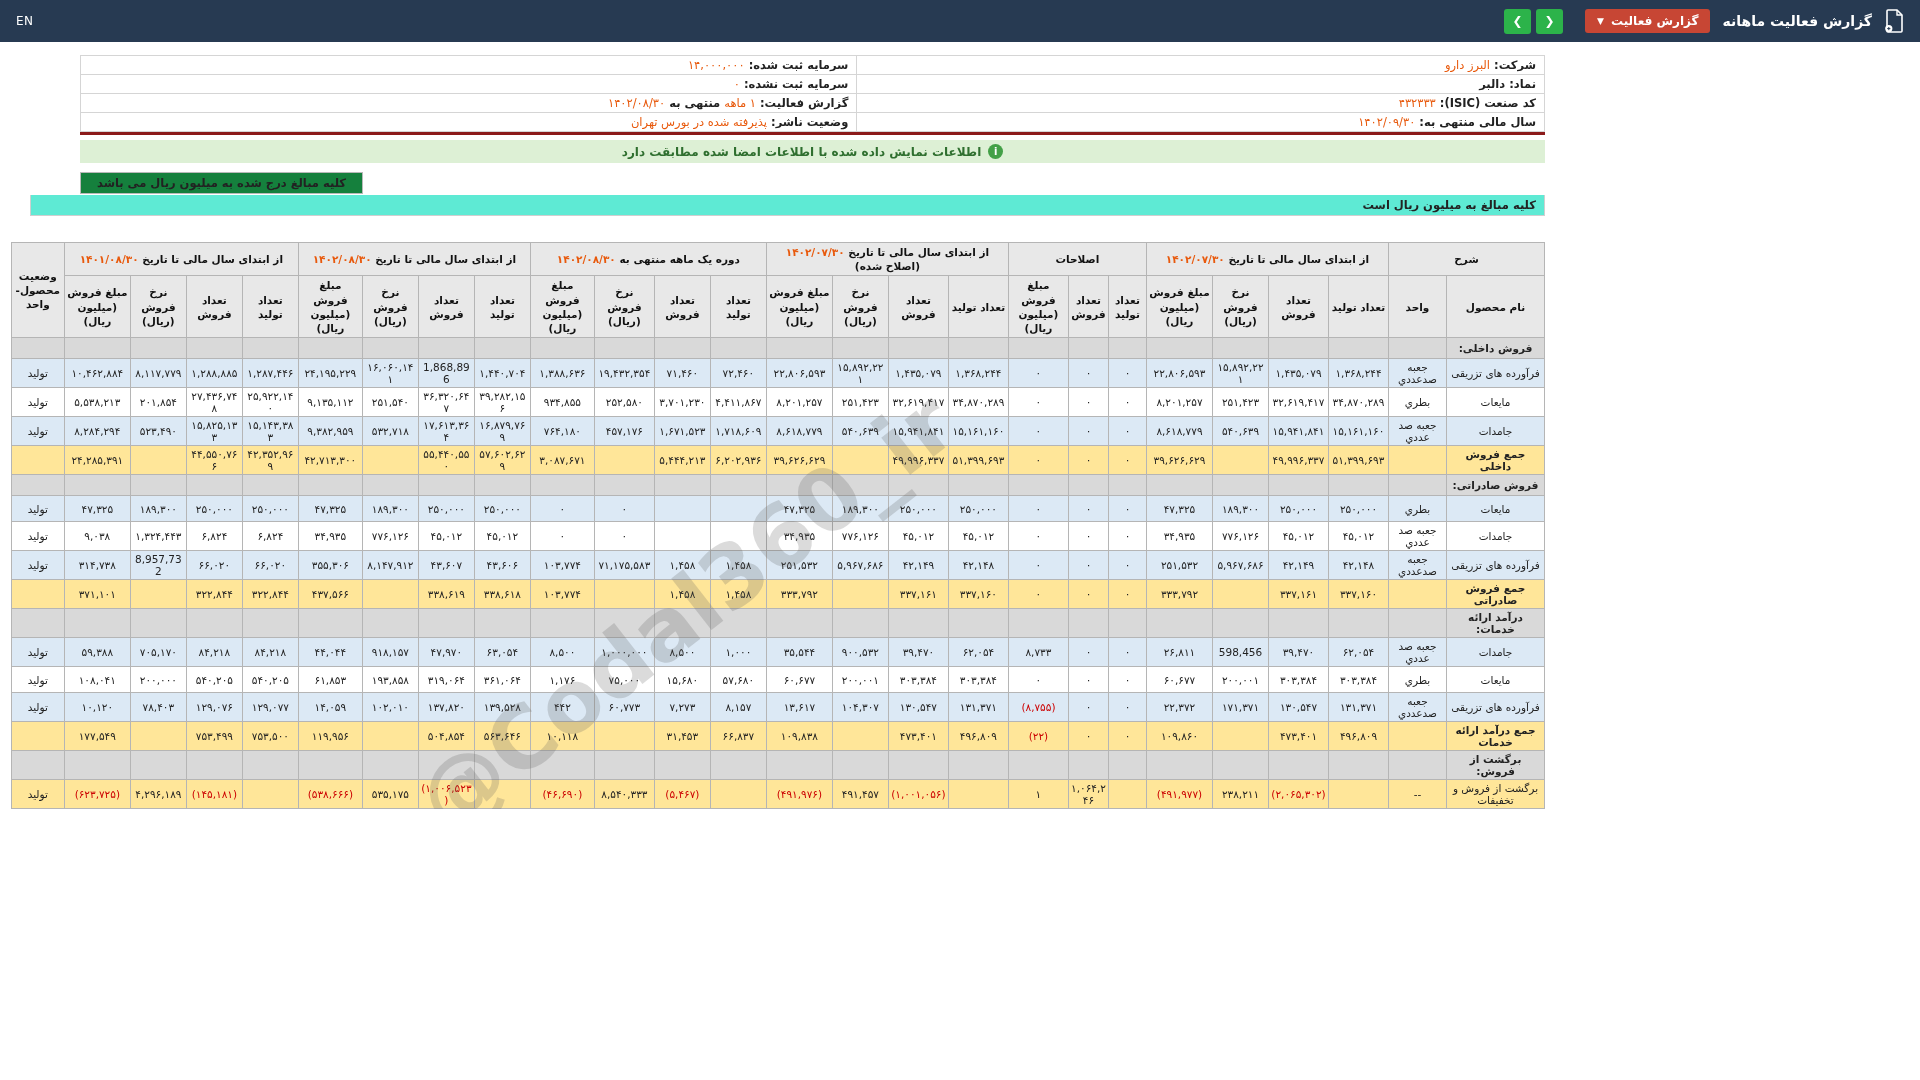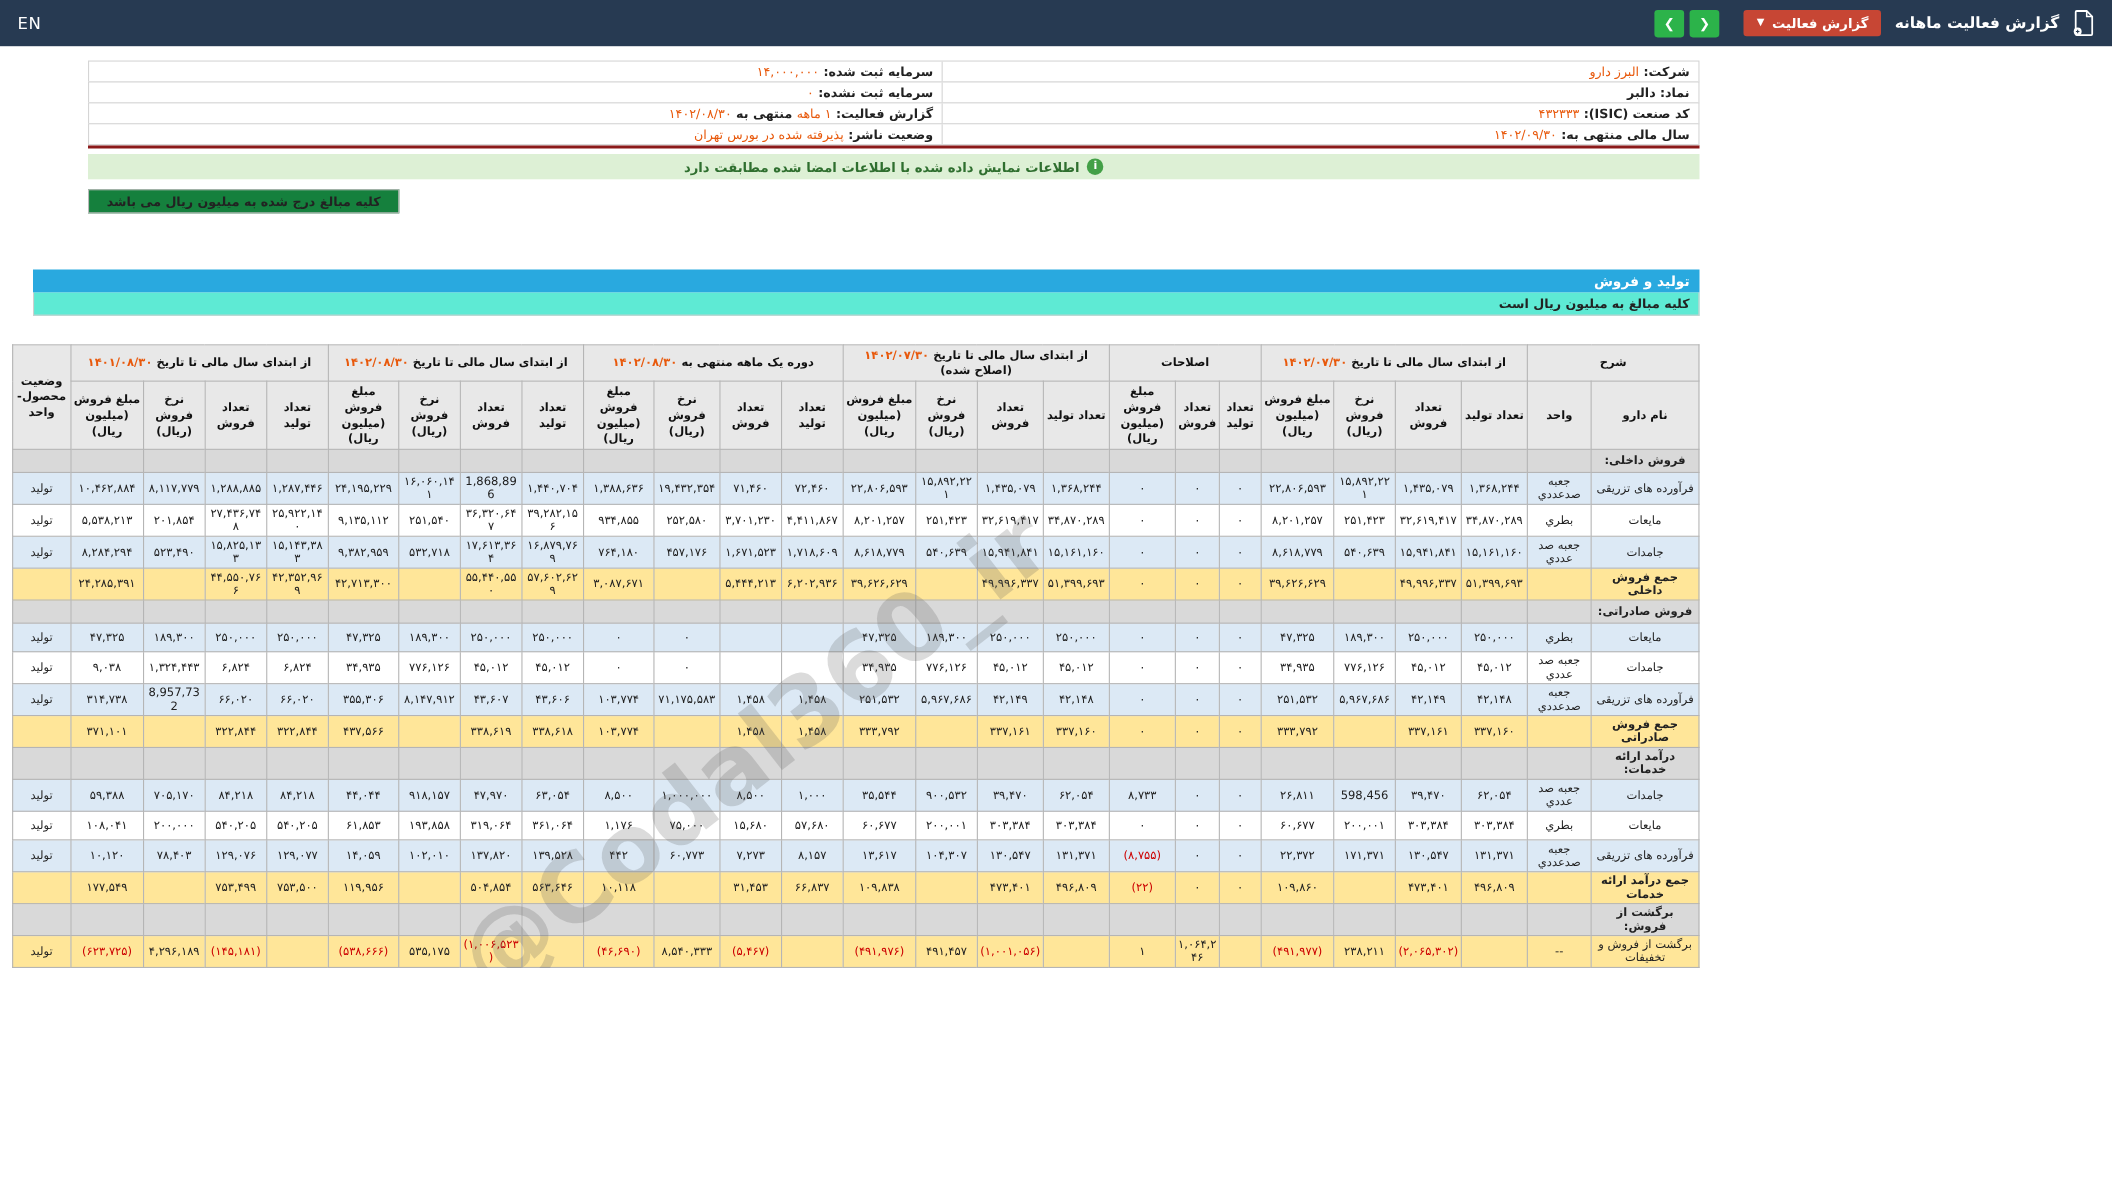--- a/index.html
+++ b/index.html
@@ -8,21 +8,21 @@
 
   
   .topbar{height:42px;background:#273a52;display:flex;align-items:center;justify-content:space-between;padding:0 16px}
   .tb-group{display:flex;align-items:center;gap:12px}
   .doc-icon{display:flex;align-items:center}
   .tb-title{color:#fff;font-size:14px;font-weight:bold}
   .report-btn{background:#c74634;color:#fff;border:none;border-radius:3px;font-family:inherit;font-size:12px;font-weight:bold;padding:5px 12px;display:flex;align-items:center;gap:7px;cursor:pointer}
   .report-btn .caret{font-size:9px}
   .nav-group{display:flex;direction:ltr;gap:5px;margin-right:10px}
   .nav-btn{width:27px;height:25px;background:#2cb34a;border:none;border-radius:3px;color:#fff;font-size:12px;font-weight:bold;cursor:pointer;font-family:inherit;display:flex;align-items:center;justify-content:center}
-  .en-link{color:#fff;font-size:15px;text-decoration:none;cursor:pointer;letter-spacing:.5px}
+  .en-link{color:#fff;font-size:12px;text-decoration:none;cursor:pointer;letter-spacing:.5px}
 
   
   .content{width:1515px;margin-right:375px;padding-top:14px}
 
   
   .info{margin-left:50px;border-bottom:3px solid #8b1a1a}
   .info-row{display:flex;border:1px solid #d5d5d5;margin-top:-1px;min-height:20px;align-items:stretch;font-size:11.5px;background:#fff}
   .info-cell{flex:1;display:flex;align-items:center;gap:4px;padding:1px 8px;white-space:nowrap}
   .info-cell.right{border-left:1px solid #d5d5d5;flex-basis:47%}
   .info-cell.left{flex-basis:53%}
@@ -141,21 +141,20 @@
     <div class="banner">
       <span class="banner-icon">i</span>
       <span>اطلاعات نمایش داده شده با اطلاعات امضا شده مطابقت دارد</span>
     </div>
   </div>
 
   <div class="note-row">
     <span class="note-box">کلیه مبالغ درج شده به میلیون ریال می باشد</span>
   </div>
 
-  <div class="sec-bar">تولید و فروش</div>
   <div class="sec-note">کلیه مبالغ به میلیون ریال است</div>
 
   <div class="tbl-wrap">
     <div class="wm">@Codal360_ir</div>
     <table id="main-table">
       <colgroup id="t-cols">
           <col style="width: 98px;">
           <col style="width: 58px;">
           <col style="width: 60px;">
           <col style="width: 60px;">
@@ -187,21 +186,21 @@
             <th colspan="2">شرح</th>
             <th colspan="4">از ابتدای سال مالی تا تاریخ <span class="hl">۱۴۰۲/۰۷/۳۰</span></th>
             <th colspan="3">اصلاحات </th>
             <th colspan="4">از ابتدای سال مالی تا تاریخ <span class="hl">۱۴۰۲/۰۷/۳۰</span> (اصلاح شده)</th>
             <th colspan="4">دوره یک ماهه منتهی به <span class="hl">۱۴۰۲/۰۸/۳۰</span></th>
             <th colspan="4">از ابتدای سال مالی تا تاریخ <span class="hl">۱۴۰۲/۰۸/۳۰</span></th>
             <th colspan="4">از ابتدای سال مالی تا تاریخ <span class="hl">۱۴۰۱/۰۸/۳۰</span></th>
             <th rowspan="2">وضعیت محصول- واحد</th>
           </tr>
           <tr>
-            <th>نام دارو</th>
+            <th>نام محصول</th>
             <th>واحد</th>
             <th>تعداد تولید</th>
             <th>تعداد فروش</th>
             <th>نرخ فروش (ریال)</th>
             <th>مبلغ فروش (میلیون ریال)</th>
             <th>تعداد تولید</th>
             <th>تعداد فروش</th>
             <th>مبلغ فروش (میلیون ریال)</th>
             <th>تعداد تولید</th>
             <th>تعداد فروش</th>

